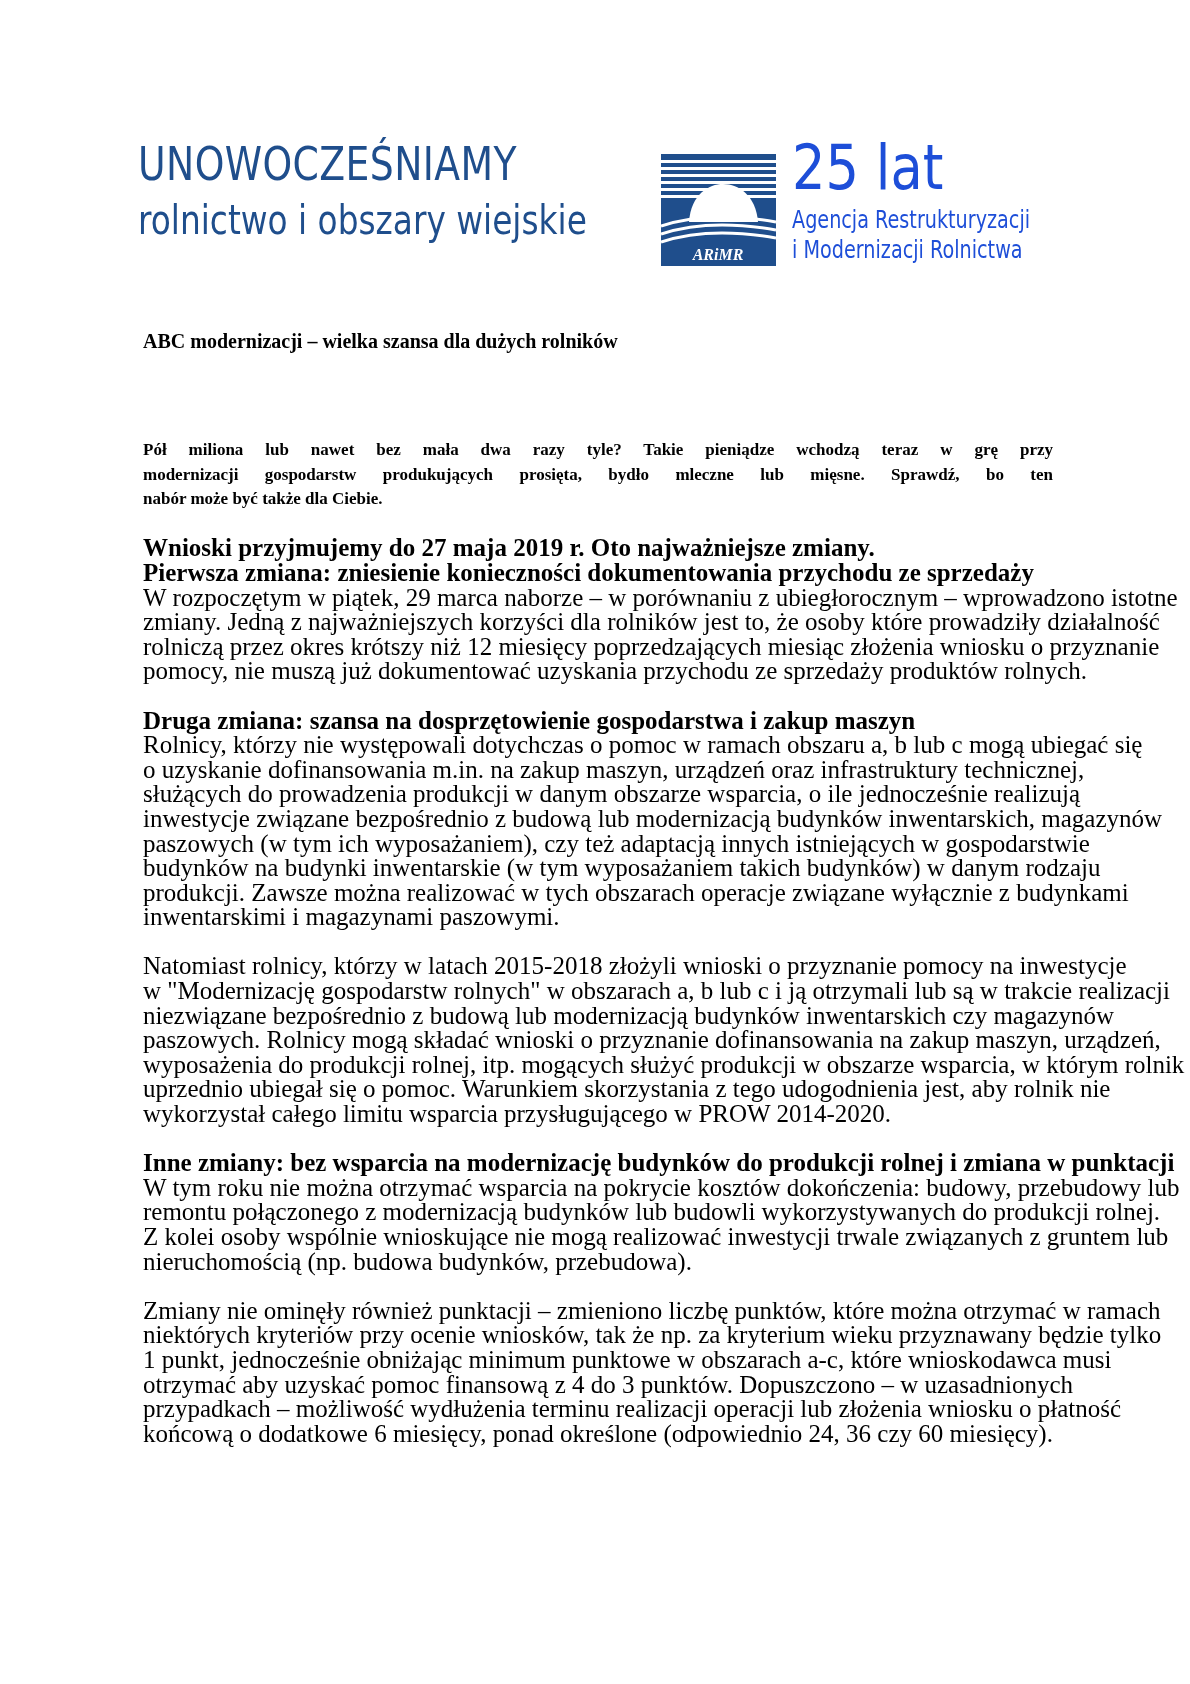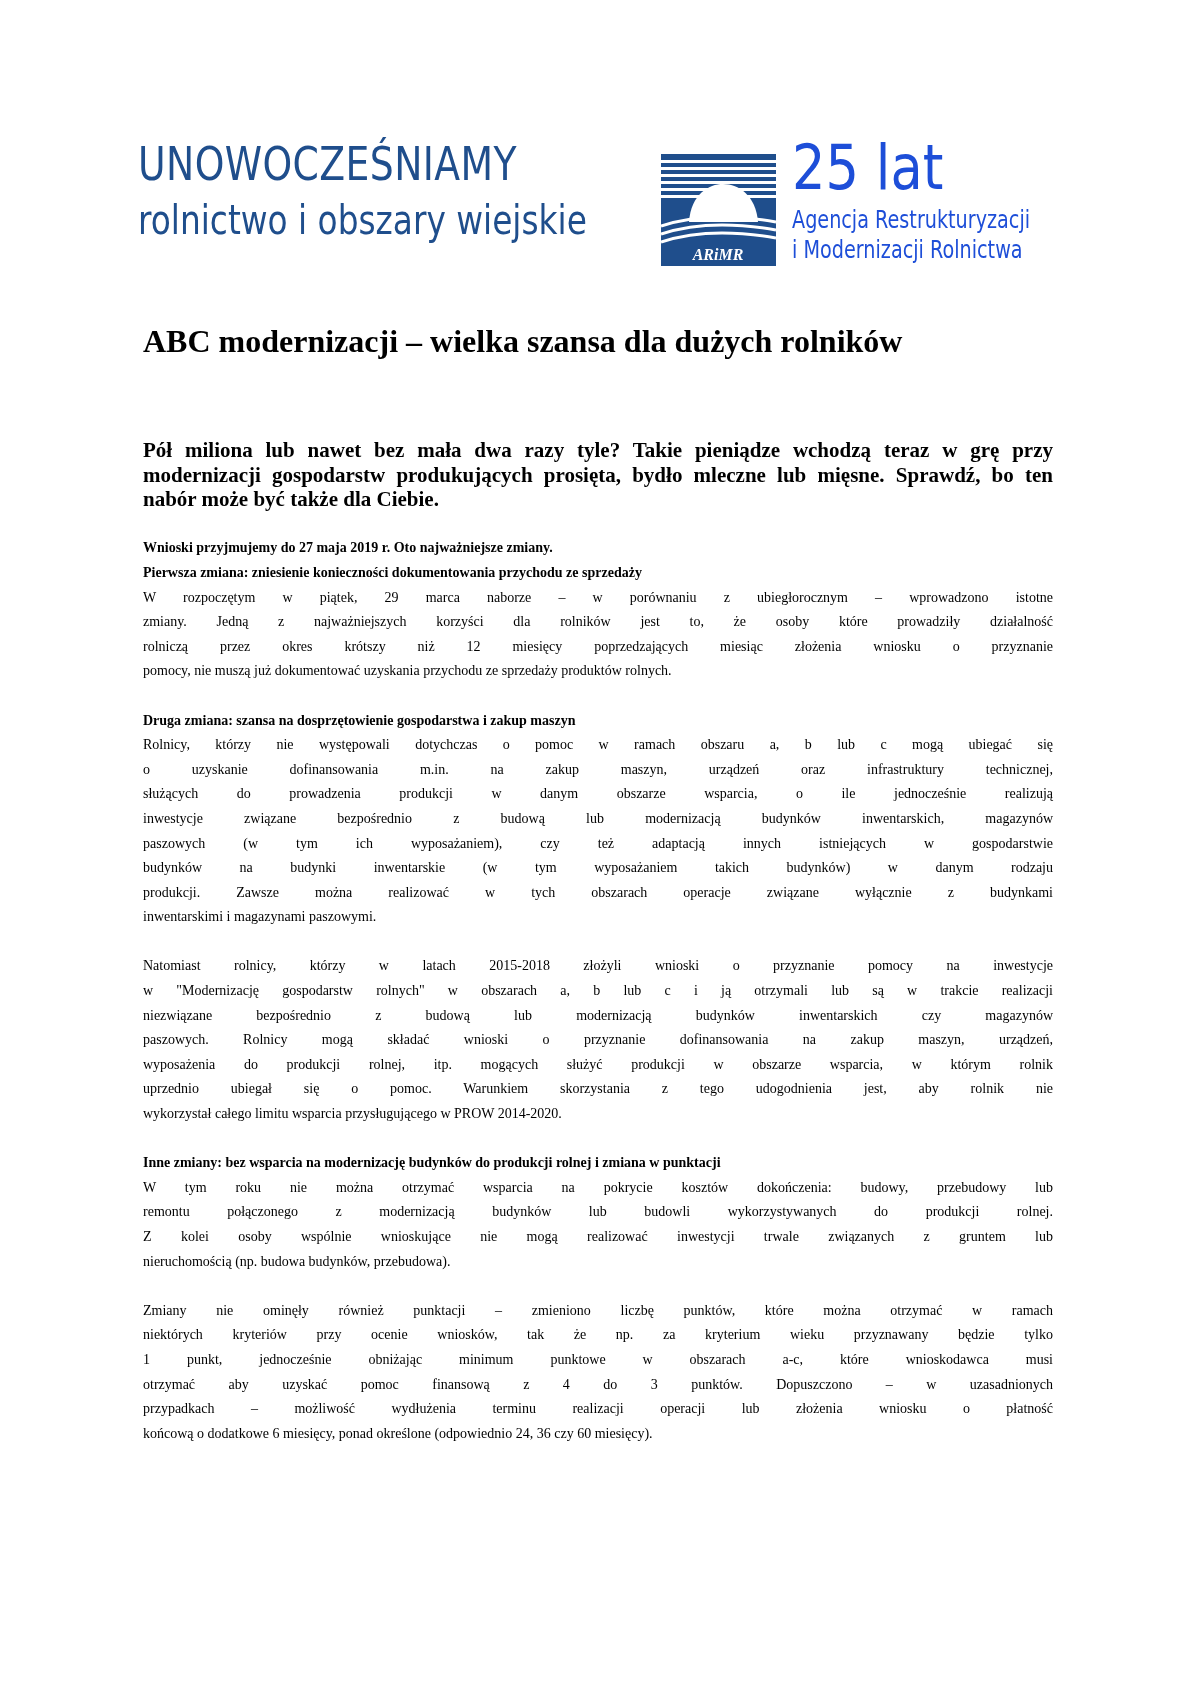--- a/index.html
+++ b/index.html
@@ -11,23 +11,23 @@
   .brand-left .l1 { font-size: 46px; letter-spacing: 0.5px; line-height: 52px; transform: scaleX(0.82); transform-origin: left; white-space: nowrap; }
   .brand-left .l2 { font-size: 40px; line-height: 52px; transform: scaleX(0.82); transform-origin: left; white-space: nowrap; margin-top: 4px; }
 
   .arimr-logo { position: absolute; left: 661px; top: 154px; width: 115px; height: 112px; }
   .brand-right { position: absolute; left: 792px; top: 135px; color: #1d4ed8; font-family: "DejaVu Sans", sans-serif; }
   .brand-right .years { font-size: 62px; line-height: 66px; transform: scaleX(0.85); transform-origin: left; white-space: nowrap; }
   .brand-right .agency { font-size: 24px; line-height: 30px; transform: scaleX(0.8); transform-origin: left; white-space: nowrap; margin-top: 4px; }
 
   
   .doc { position: absolute; left: 143px; top: 326px; width: 910px; font-family: "Liberation Serif", serif; color: #000; }
-  .title { font-size: 32px; font-weight: bold; margin: 0; line-height: 30px; }
-  .lead { font-size: 21px; font-weight: bold; line-height: 24.6px; margin-top: 82px; text-align: justify; }
-  .para { font-size: 14px; line-height: 24.6px; text-align: justify; }
+  .title { font-size: 20px; font-weight: bold; margin: 0; line-height: 30px; }
+  .lead { font-size: 17px; font-weight: bold; line-height: 24.6px; margin-top: 82px; text-align: justify; }
+  .para { font-size: 25px; line-height: 24.6px; text-align: justify; }
   .line { display: block; text-align: justify; text-align-last: justify; white-space: nowrap; }
   .line.last { text-align-last: left; }
   .b { font-weight: bold; }
   .gap { height: 24.6px; }
 </style>
 </head>
 <body>
 
 <div class="page">
 

